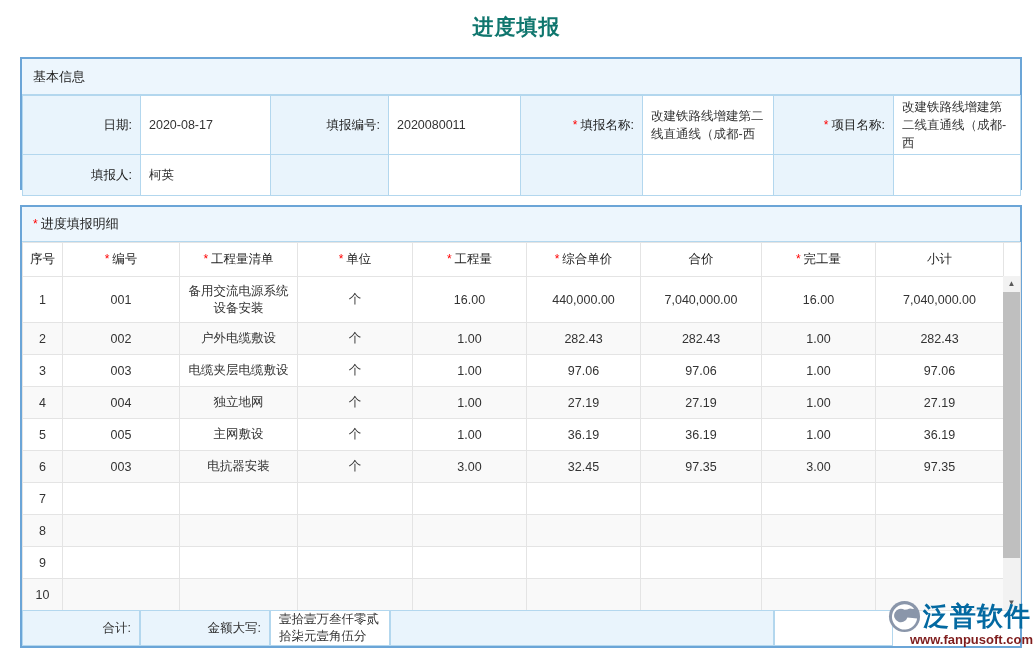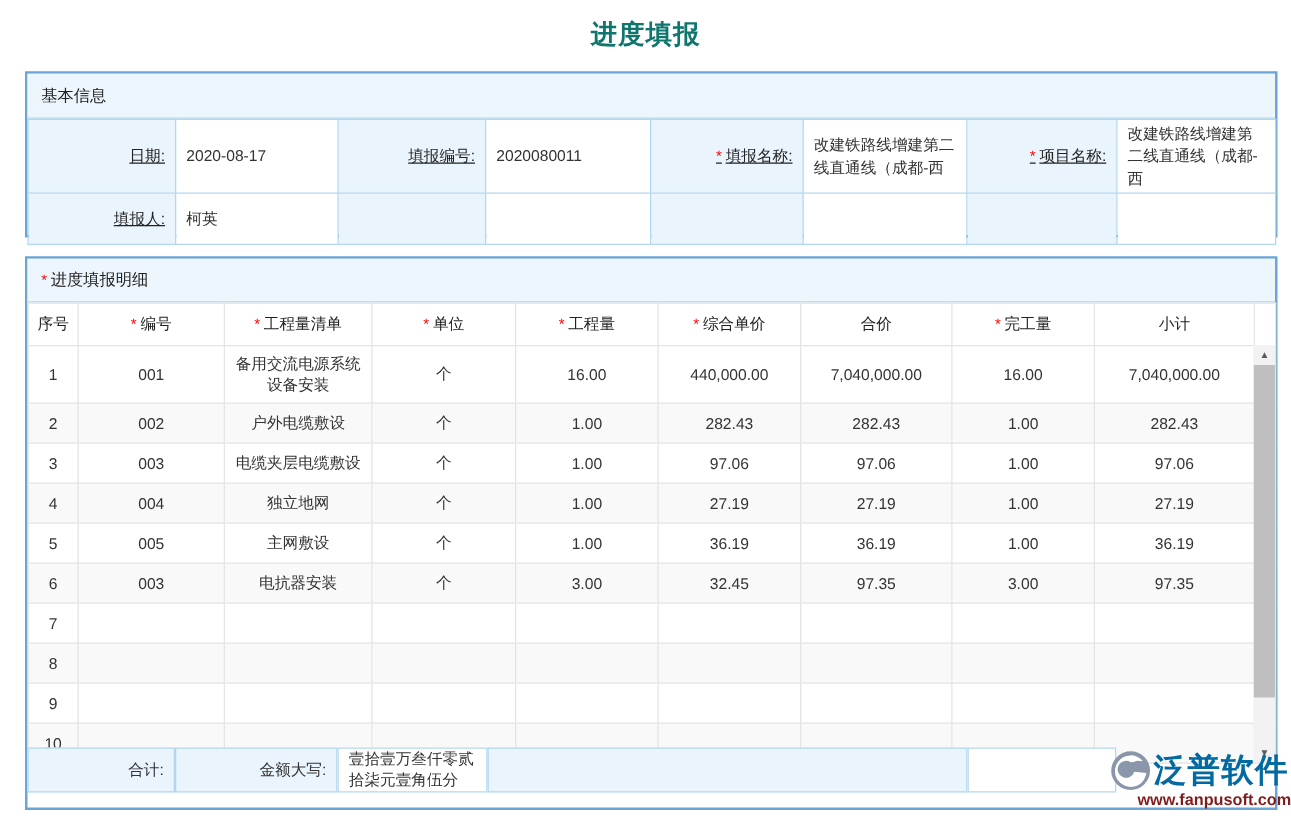--- a/index.html
+++ b/index.html
@@ -12,41 +12,41 @@
   .panel-basic { top:57px; height:133px; }
   .panel-details { top:205px; height:443px; }
 
   .section-bar { height:36px; background:#edf6fd; border-bottom:1px solid #b3d7ee;
     display:flex; align-items:center; padding-left:11px; font-size:13px; color:#222; }
   .req { color:#ff0000; margin-right:3px; font-size:12px; }
 
   
   table.basic { width:100%; border-collapse:collapse; table-layout:fixed; }
   table.basic td { border:1px solid #b3d7ee; font-size:12.5px; padding:2px 8px; overflow:hidden; }
-  table.basic td.lbl { background:#e9f4fc; text-align:right; color:#222;text-decoration:underline; }
+  table.basic td.lbl { background:#e9f4fc; text-align:right; color:#222; }
   table.basic td.val { background:#fff; text-align:left; line-height:1.45; }
   tr.basic-r1 { height:52px; }
   tr.basic-r2 { height:41px; }
 
   
   table.det { width:100%; border-collapse:collapse; table-layout:fixed; }
   table.det th, table.det td { border:1px solid #e4e4e4; font-size:12.5px; font-weight:normal;
     padding:2px 6px; overflow:hidden; }
   table.det th { background:#fff; text-align:center; height:34px; color:#222; }
   table.det td { text-align:center; }
   tr.det-r1 { height:46px; }
   tr.det-r { height:32px; }
   tr.even td { background:#f9f9f9; }
   tr.odd td { background:#ffffff; }
   td.c-left { text-align:left; }
   td.c-name { text-align:left; line-height:1.35; padding:2px 5px; }
   th.c-sb, td.c-sb { padding:0; border-top:none; border-bottom:none; background:#fff !important; }
 
   
-  .det-footer { position:absolute; left:0; bottom:12px; width:998px; height:36px;
+  .det-footer { position:absolute; left:0; bottom:0; width:998px; height:36px;
     display:grid; grid-template-columns:118px 130px 120px 384px 119px 127px; }
   .det-footer .cell { border:1px solid #b3d7ee; font-size:12.5px; display:flex;
     align-items:center; padding:0 8px; background:#fff; }
   .det-footer .cell.lbl { background:#e9f4fc; justify-content:flex-end; }
 
   
   .scrollbar { position:absolute; top:69px; right:0; width:17px; height:334px; background:#f2f2f2; }
   .sb-btn { height:15px; display:flex; align-items:center; justify-content:center;
     font-size:8px; color:#5a5a5a; background:#f2f2f2; cursor:pointer; }
   .sb-btn.down { position:absolute; bottom:0; left:0; right:0; }

